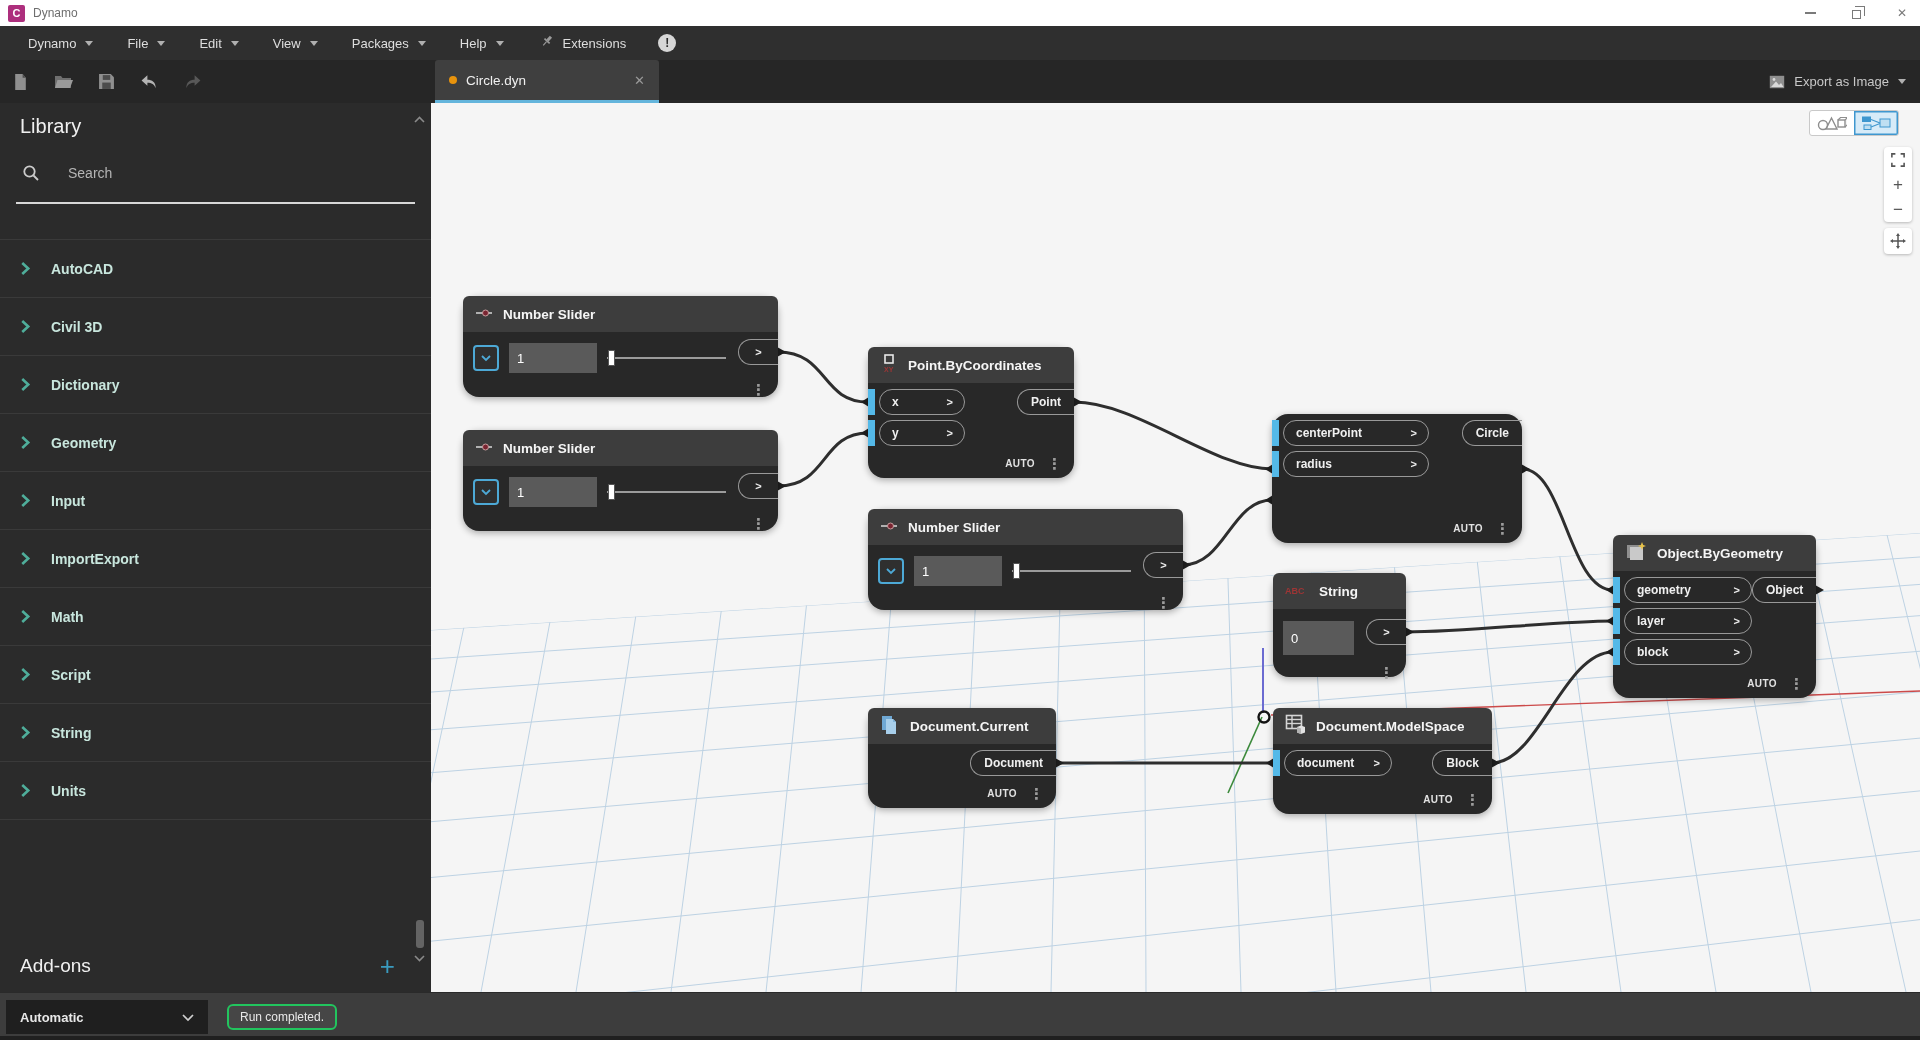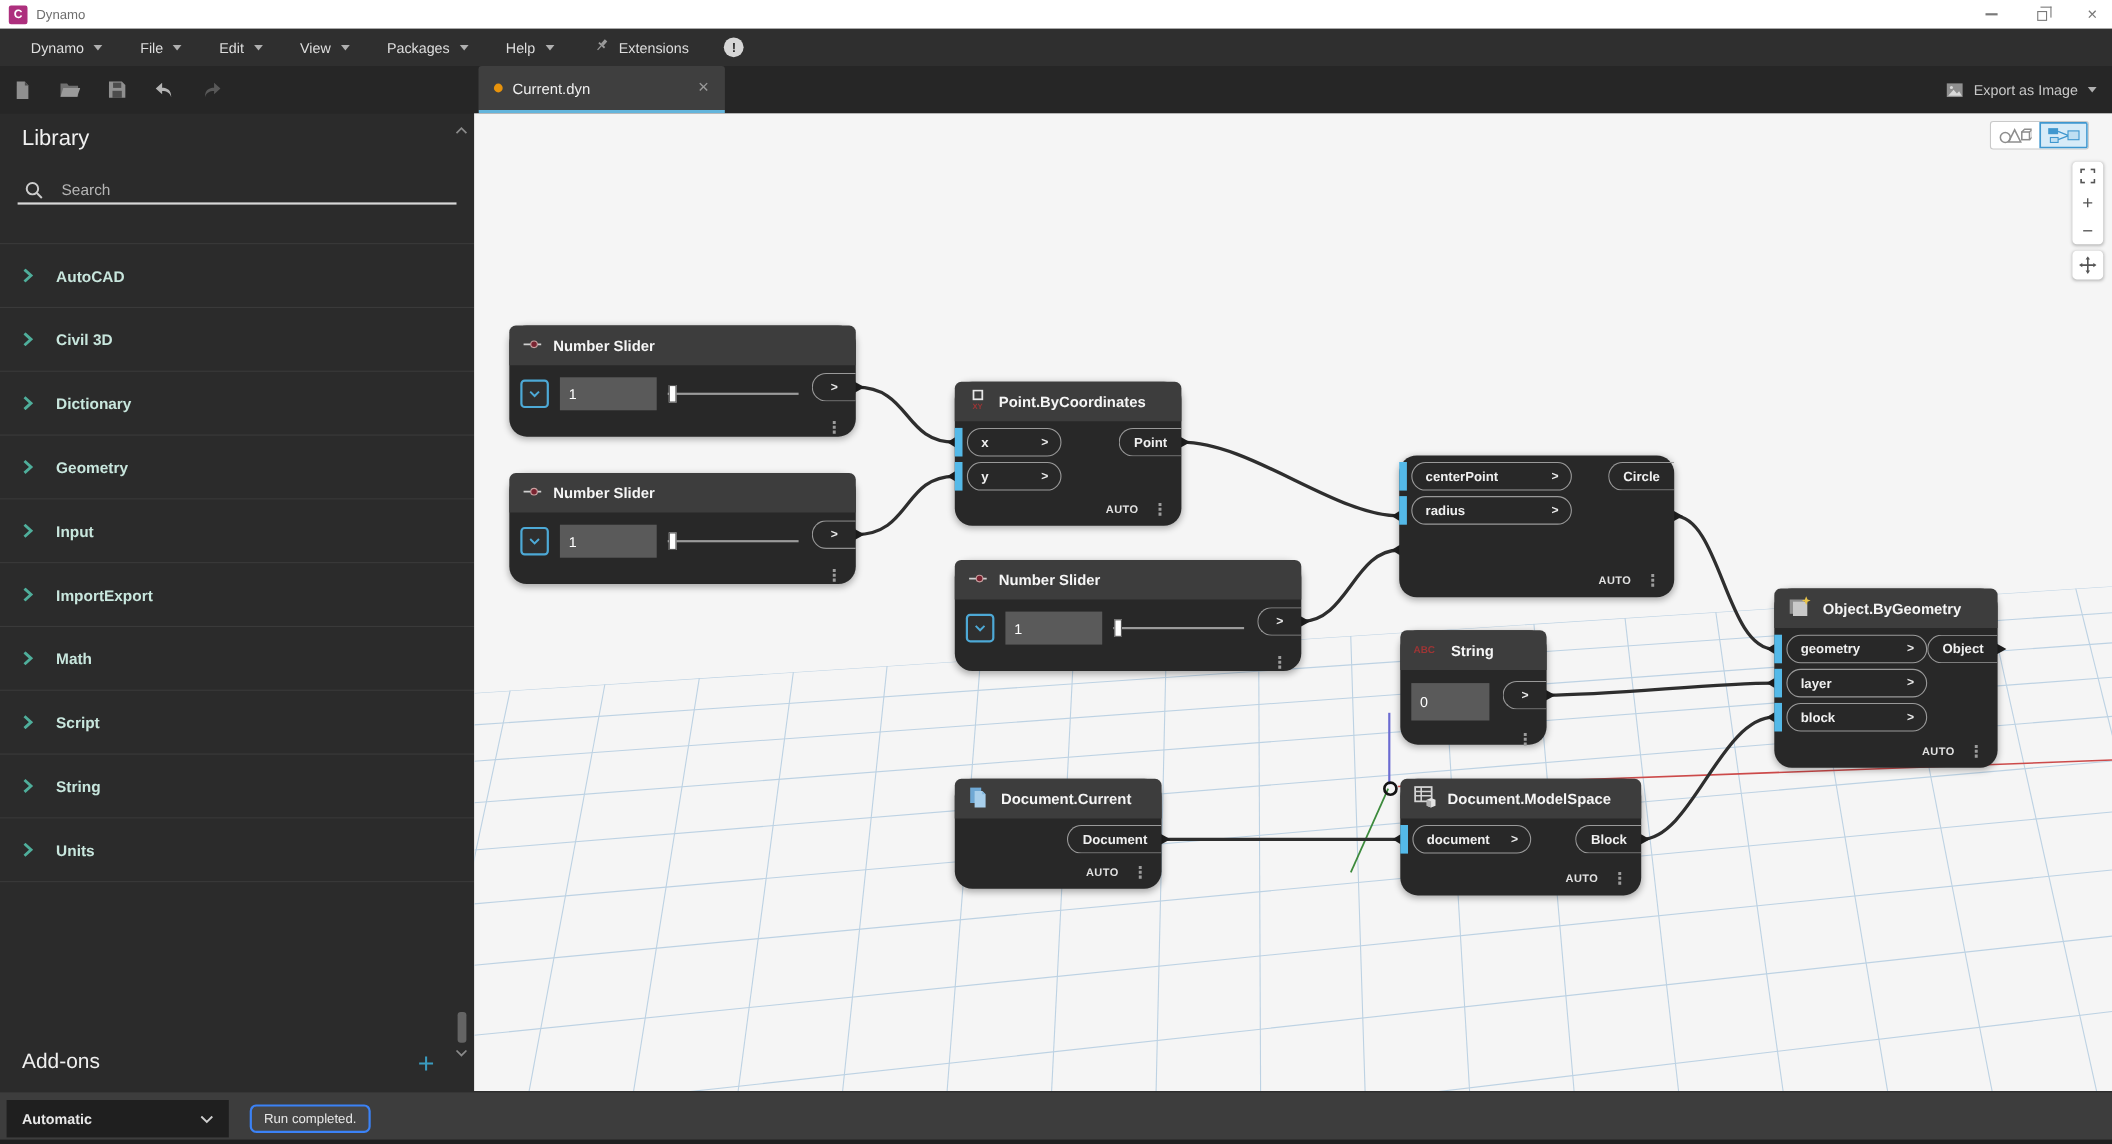--- a/index.html
+++ b/index.html
@@ -31,21 +31,21 @@
   .tab-label { color:#f0f0f0; font-size:13.5px; flex:1; }
   .tab-close { color:#9a9a9a; font-size:13px; }
   .export-group { position:absolute; right:14px; top:0; height:43px; display:flex; align-items:center; gap:9px; color:#c8c8c8; font-size:13px; }
 
   
   .content { display:flex; height:889px; }
 
   
   .sidebar { width:431px; background:#2b2b2b; position:relative; flex:none; display:flex; flex-direction:column; }
   .lib-title { color:#f0f0f0; font-size:20px; margin:12px 0 0 20px; }
-  .search-wrap { margin:20px 16px 0 16px; border-bottom:2px solid #d8d8d8; display:flex; align-items:flex-start; gap:16px; padding:6px 2px 2px 6px; }
+  .search-wrap { margin:20px 16px 0 16px; border-bottom:2px solid #d8d8d8; display:flex; align-items:center; gap:28px; padding:6px 2px 20px 6px; }
   .search-input { background:transparent; border:none; outline:none; color:#cccccc; font-size:14px; width:300px; font-family:inherit; }
   .search-input::placeholder { color:#b5b5b5; }
   .cats { margin-top:35px; border-top:1px solid #3a3a3a; }
   .cat-row { height:58px; display:flex; align-items:center; gap:20px; padding-left:20px; border-bottom:1px solid #3a3a3a; }
   .cat-label { color:#c8e6dd; font-size:14px;font-weight:bold; }
   .addons-row { margin-top:auto; height:46px; display:flex; align-items:center; padding:0 36px 6px 20px; }
   .addons-title { color:#f0f0f0; font-size:19px; flex:1; }
   .addons-plus { color:#3a9bbf; font-size:26px; font-weight:300; line-height:1; }
   .sb-scroll { position:absolute; right:4px; top:4px; bottom:24px; width:14px; }
   .sb-up { position:absolute; top:2px; left:1px; }
@@ -83,21 +83,21 @@
   .track { flex:1; height:2px; background:#9b9b9b; position:relative; }
   .handle { position:absolute; left:1px; top:-7px; width:7px; height:16px; background:#fff; border:1px solid #555; }
   .outpill.mini { position:absolute; right:0; top:7px; width:40px; justify-content:center; padding:0; }
   .strrow { display:flex; align-items:center; height:46px; padding:0 52px 0 10px; }
   .strrow .valbox { width:100%; height:34px; }
 
   
   .statusbar { height:44px; background:#3d3d3d; border-top:1px solid #2a2a2a; position:relative; }
   .run-dd { position:absolute; left:6px; top:7px; width:202px; height:34px; background:#1f1f1f; display:flex; align-items:center; padding:0 14px; color:#e8e8e8; font-size:13px; font-weight:bold; }
   .run-dd .dd-caret { margin-left:auto; }
-  .run-badge { position:absolute; left:227px; top:11px; height:26px; border:2px solid #3b82f6; border-radius:6px; background:#464646; display:flex; align-items:center; padding:0 11px; color:#e8e8e8; font-size:12px; }
+  .run-badge { position:absolute; left:227px; top:11px; height:26px; border:2px solid #22c55e; border-radius:6px; background:#464646; display:flex; align-items:center; padding:0 11px; color:#e8e8e8; font-size:12px; }
 </style>
 </head>
 <body>
 
 <div class="titlebar">
   <div class="app-logo">
       <span>C</span>
     </div>
   <span class="app-title">Dynamo</span>
   <div class="win-controls">
@@ -180,21 +180,21 @@
         </svg>
       </div>
     <div class="tb-btn">
         <svg width="19" height="16" viewBox="0 0 18 15">
           <path d="M11 1 L16.5 6 L11 11 V8.2 C7 8.2 4.4 9.6 3.2 13.5 C3 7.5 6.7 5.4 11 5.4 Z" fill="#585858"></path>
         </svg>
       </div>
   </div>
   <div class="doc-tab">
     <span class="tab-dot"></span>
-    <span class="tab-label">Current.dyn</span>
+    <span class="tab-label">Circle.dyn</span>
     <span class="tab-close">✕</span>
   </div>
   <div class="export-group">
     <svg width="16" height="14" viewBox="0 0 16 14">
         <rect x="0.8" y="0.8" width="14.4" height="12.4" fill="#8f8f8f"></rect>
         <circle cx="5" cy="4.5" r="1.4" fill="#d9d9d9"></circle>
         <path d="M2 12 L7 6.5 L10 10 L12 8 L14.5 12 Z" fill="#d9d9d9"></path>
       </svg>
     <span>Export as Image</span>
     <span class="caret-down"></span>

